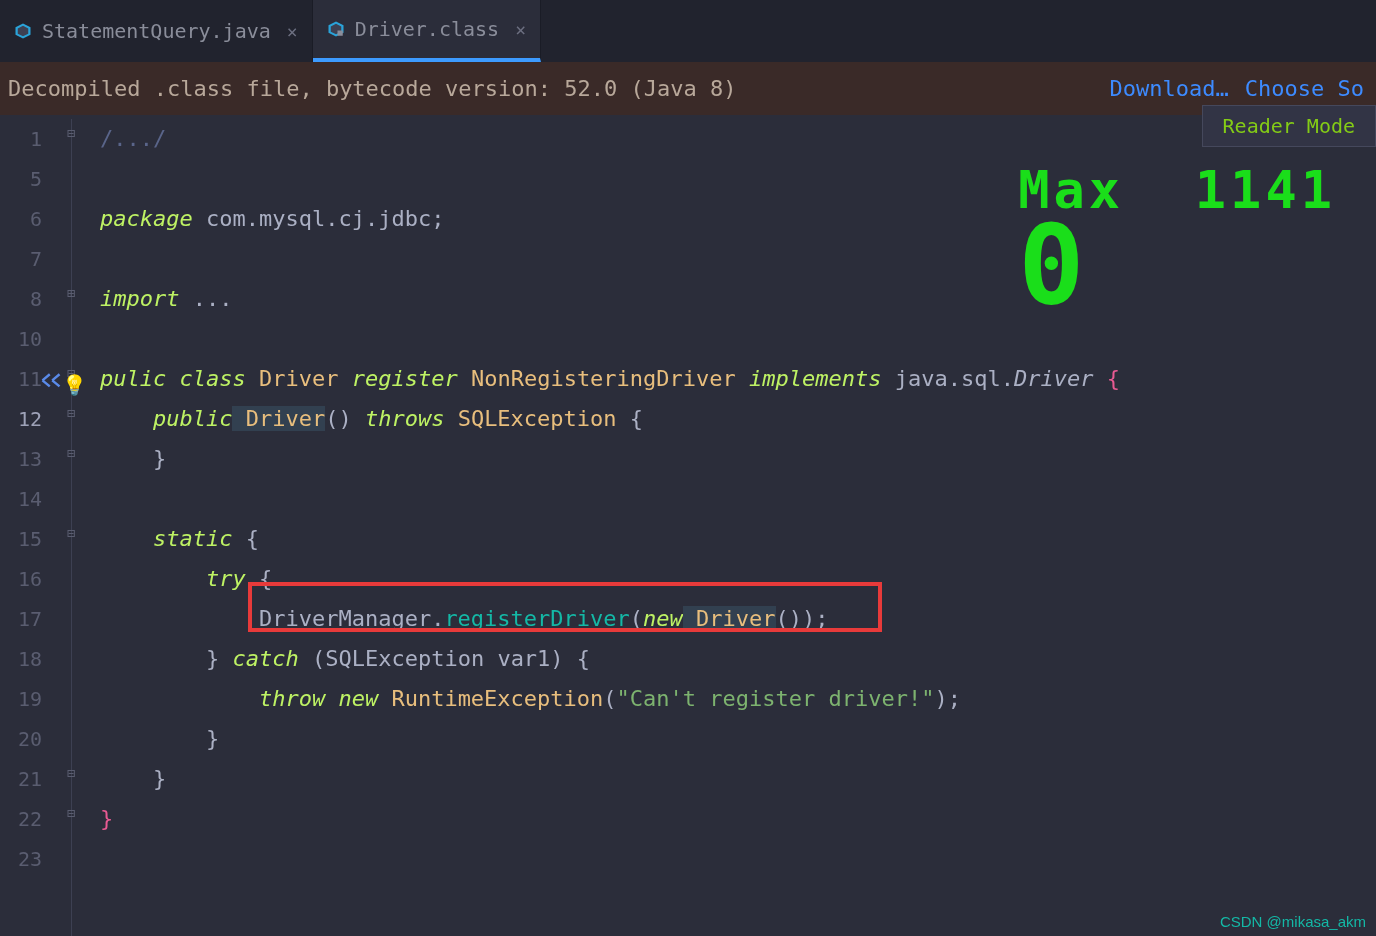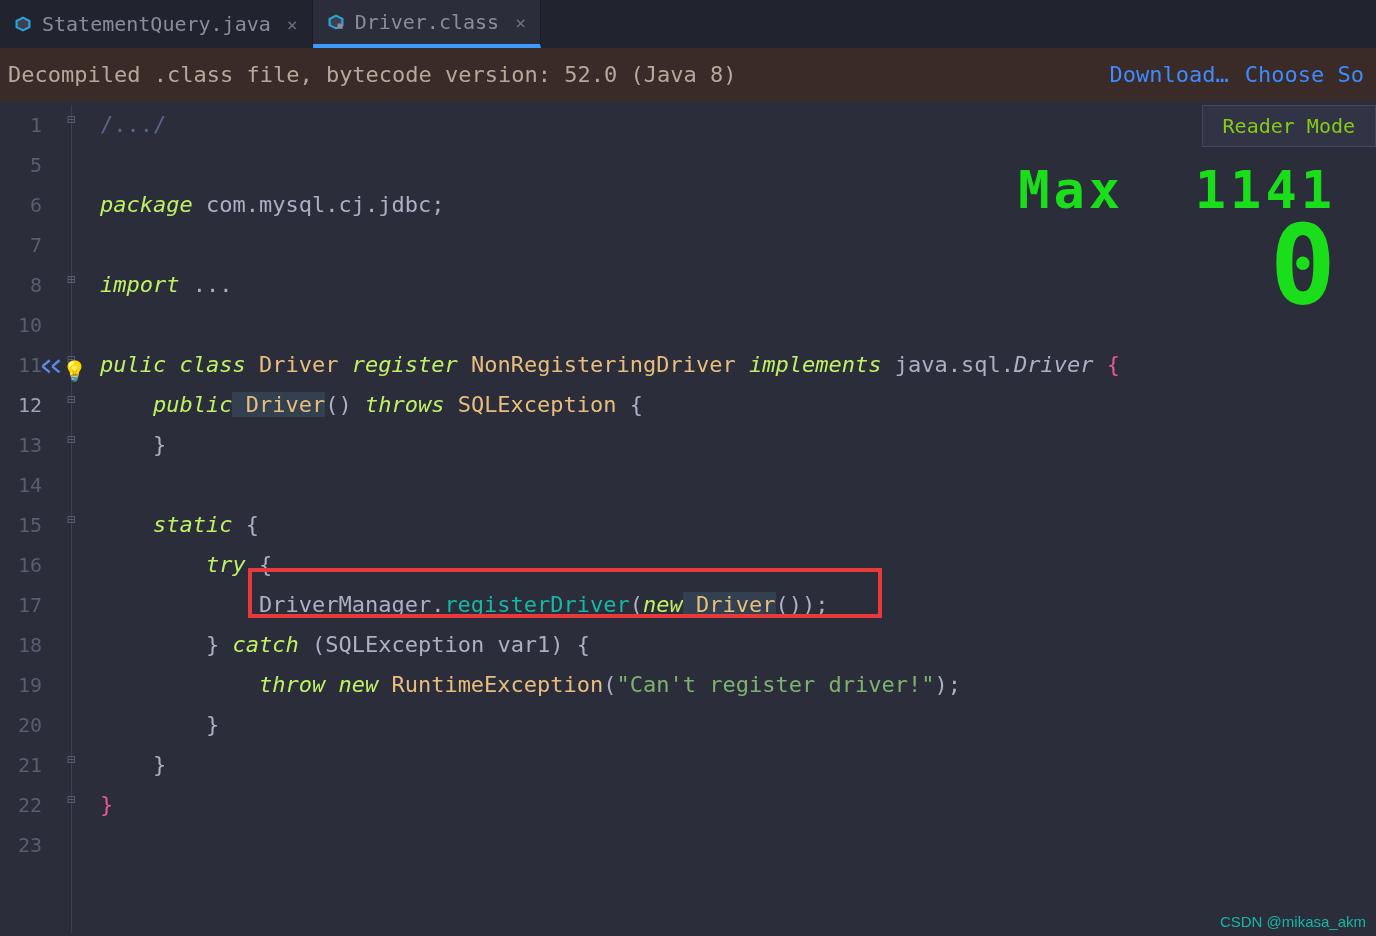--- a/index.html
+++ b/index.html
@@ -6,21 +6,21 @@
 body {
   background: #2b2d3a;
   font-family: 'Consolas', 'Monaco', monospace;
   overflow: hidden;
   width: 1376px;
   height: 936px;
 }
 .tabs {
   display: flex;
   background: #21232e;
-  height: 48px;
+  height: 62px;
   align-items: stretch;
 }
 .tab {
   display: flex;
   align-items: center;
   padding: 0 14px;
   border-right: 1px solid #1a1c26;
   gap: 10px;
   font-size: 20px;
   color: #8a8d9a;
@@ -147,21 +147,21 @@
   padding: 8px 20px;
   cursor: pointer;
 }
 .overlay {
   position: absolute;
   right: 40px;
   top: 160px;
   font-family: monospace;
   color: #1ade1a;
   font-weight: bold;
-  text-align: right;
+  text-align: left;
   pointer-events: none;
 }
 .ov-row1 { font-size: 52px; letter-spacing: 4px; }
 .ov-row2 { font-size: 110px; line-height: 110px; margin-top:-10px; }
 .watermark {
   position: absolute;
   right: 10px;
   bottom: 6px;
   color: #14b8a6;
   font-size: 15px;

